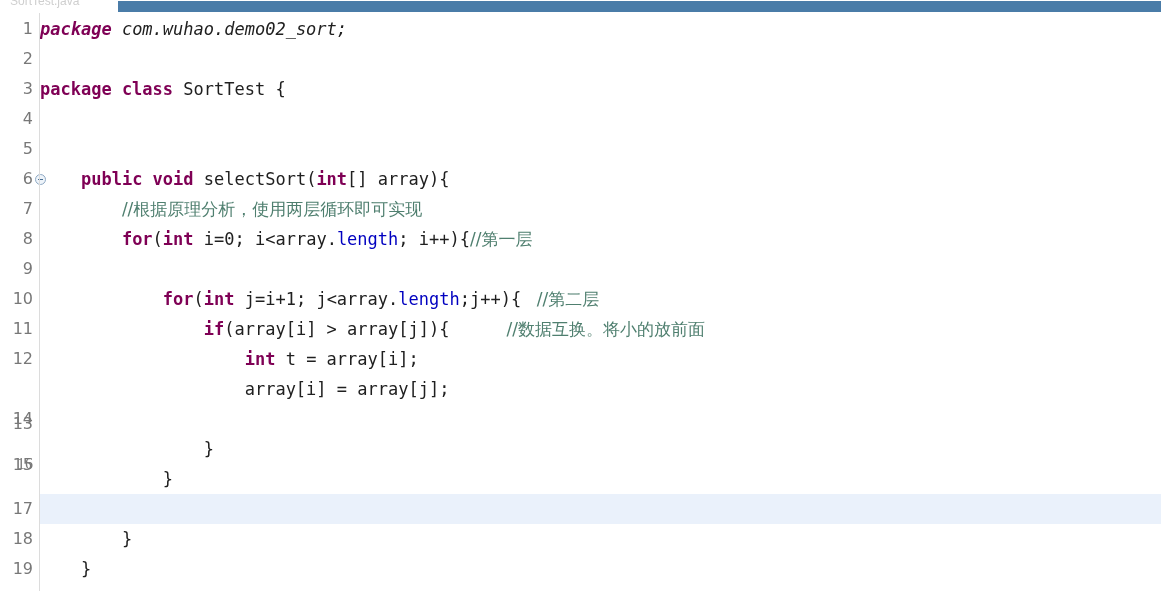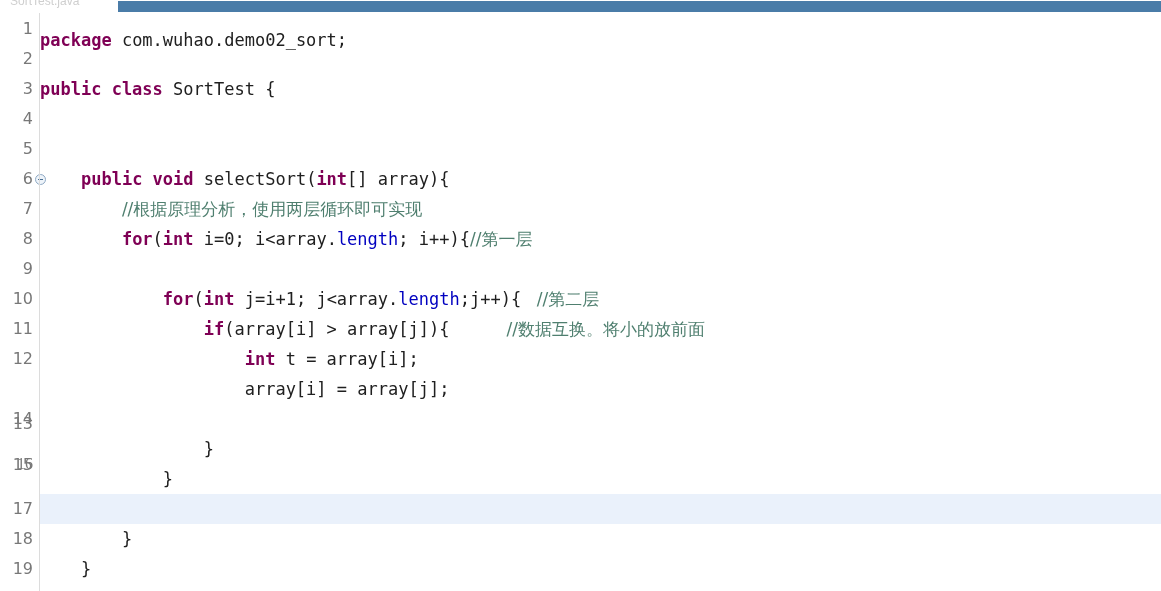--- a/index.html
+++ b/index.html
@@ -168,23 +168,23 @@
       <div class="gline" style="top: 437px;">15</div>
       <div class="gline" style="top: 436px; font-family: Liberation Serif, serif;">16</div>
       <div class="gline" style="top: 481px;">17</div>
       <div class="gline" style="top: 511px;">18</div>
       <div class="gline" style="top: 541px;">19</div>
       <div class="gline" style="top: 571px;">20</div>
     </div>
   <div id="gutter-separator"></div>
 
   <div id="code">
-      <div class="cline" style="top: 12px;"><span class="kw">package</span><span class="plain"> com.wuhao.demo02_sort;</span></div>
+      <div class="cline" style="top: 1px; font-style: italic;"><span class="kw">package</span><span class="plain"> com.wuhao.demo02_sort;</span></div>
       <div class="cline" style="top: 31px;"></div>
-      <div class="cline" style="top: 61px;"><span class="kw">public class</span><span class="plain"> SortTest {</span></div>
+      <div class="cline" style="top: 61px;"><span class="kw">package class</span><span class="plain"> SortTest {</span></div>
       <div class="cline" style="top: 91px;"></div>
       <div class="cline" style="top: 151px;"><span class="plain">    </span><span class="kw">public void</span><span class="plain"> selectSort(</span><span class="kw">int</span><span class="plain">[] array){</span></div>
       <div class="cline" style="top: 181px;"><span class="plain">        </span><span class="cmt cjk">//根据原理分析，使用两层循环即可实现</span></div>
       <div class="cline" style="top: 211px;"><span class="plain">        </span><span class="kw">for</span><span class="plain">(</span><span class="kw">int</span><span class="plain"> i=0; i&lt;array.</span><span class="fld">length</span><span class="plain">; i++){</span><span class="cmt cjk">//第一层</span></div>
       <div class="cline" style="top: 241px;"></div>
       <div class="cline" style="top: 271px;"><span class="plain">            </span><span class="kw">for</span><span class="plain">(</span><span class="kw">int</span><span class="plain"> j=i+1; j&lt;array.</span><span class="fld">length</span><span class="plain">;j++){ </span><span class="cmt cjk"> //第二层</span></div>
       <div class="cline" style="top: 301px;"><span class="plain">                </span><span class="kw">if</span><span class="plain">(array[i] &gt; array[j]){    </span><span class="cmt cjk">   //数据互换。将小的放前面</span></div>
       <div class="cline" style="top: 331px;"><span class="plain">                    </span><span class="kw">int</span><span class="plain"> t = array[i];</span></div>
       <div class="cline" style="top: 361px;"><span class="plain">                    array[i] = array[j];</span></div>
       <div class="cline" style="top: 421px;"><span class="plain">                }</span></div>

